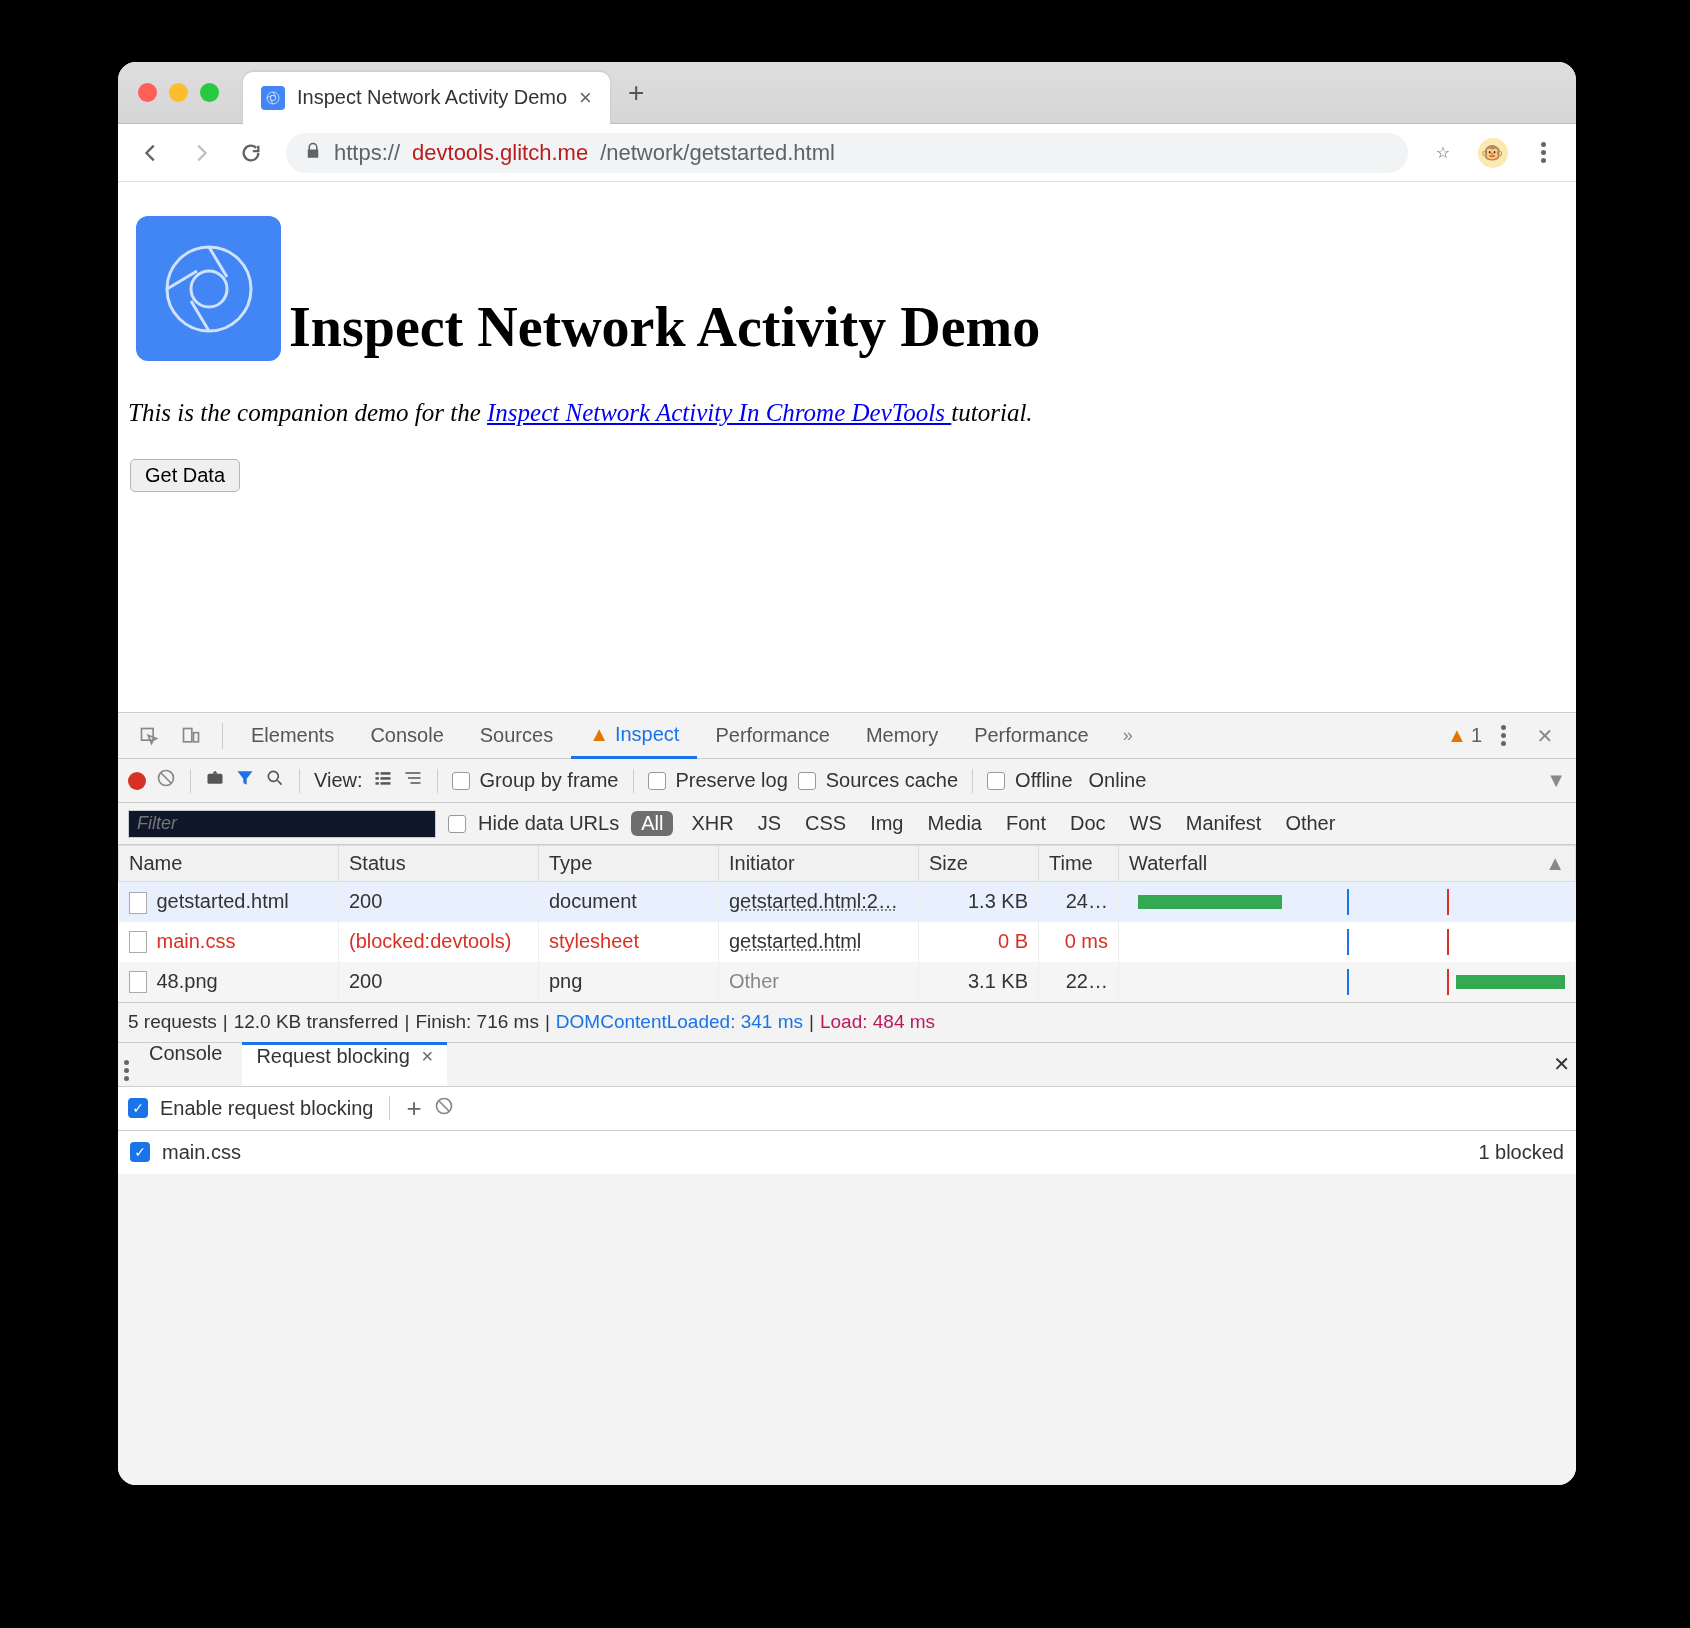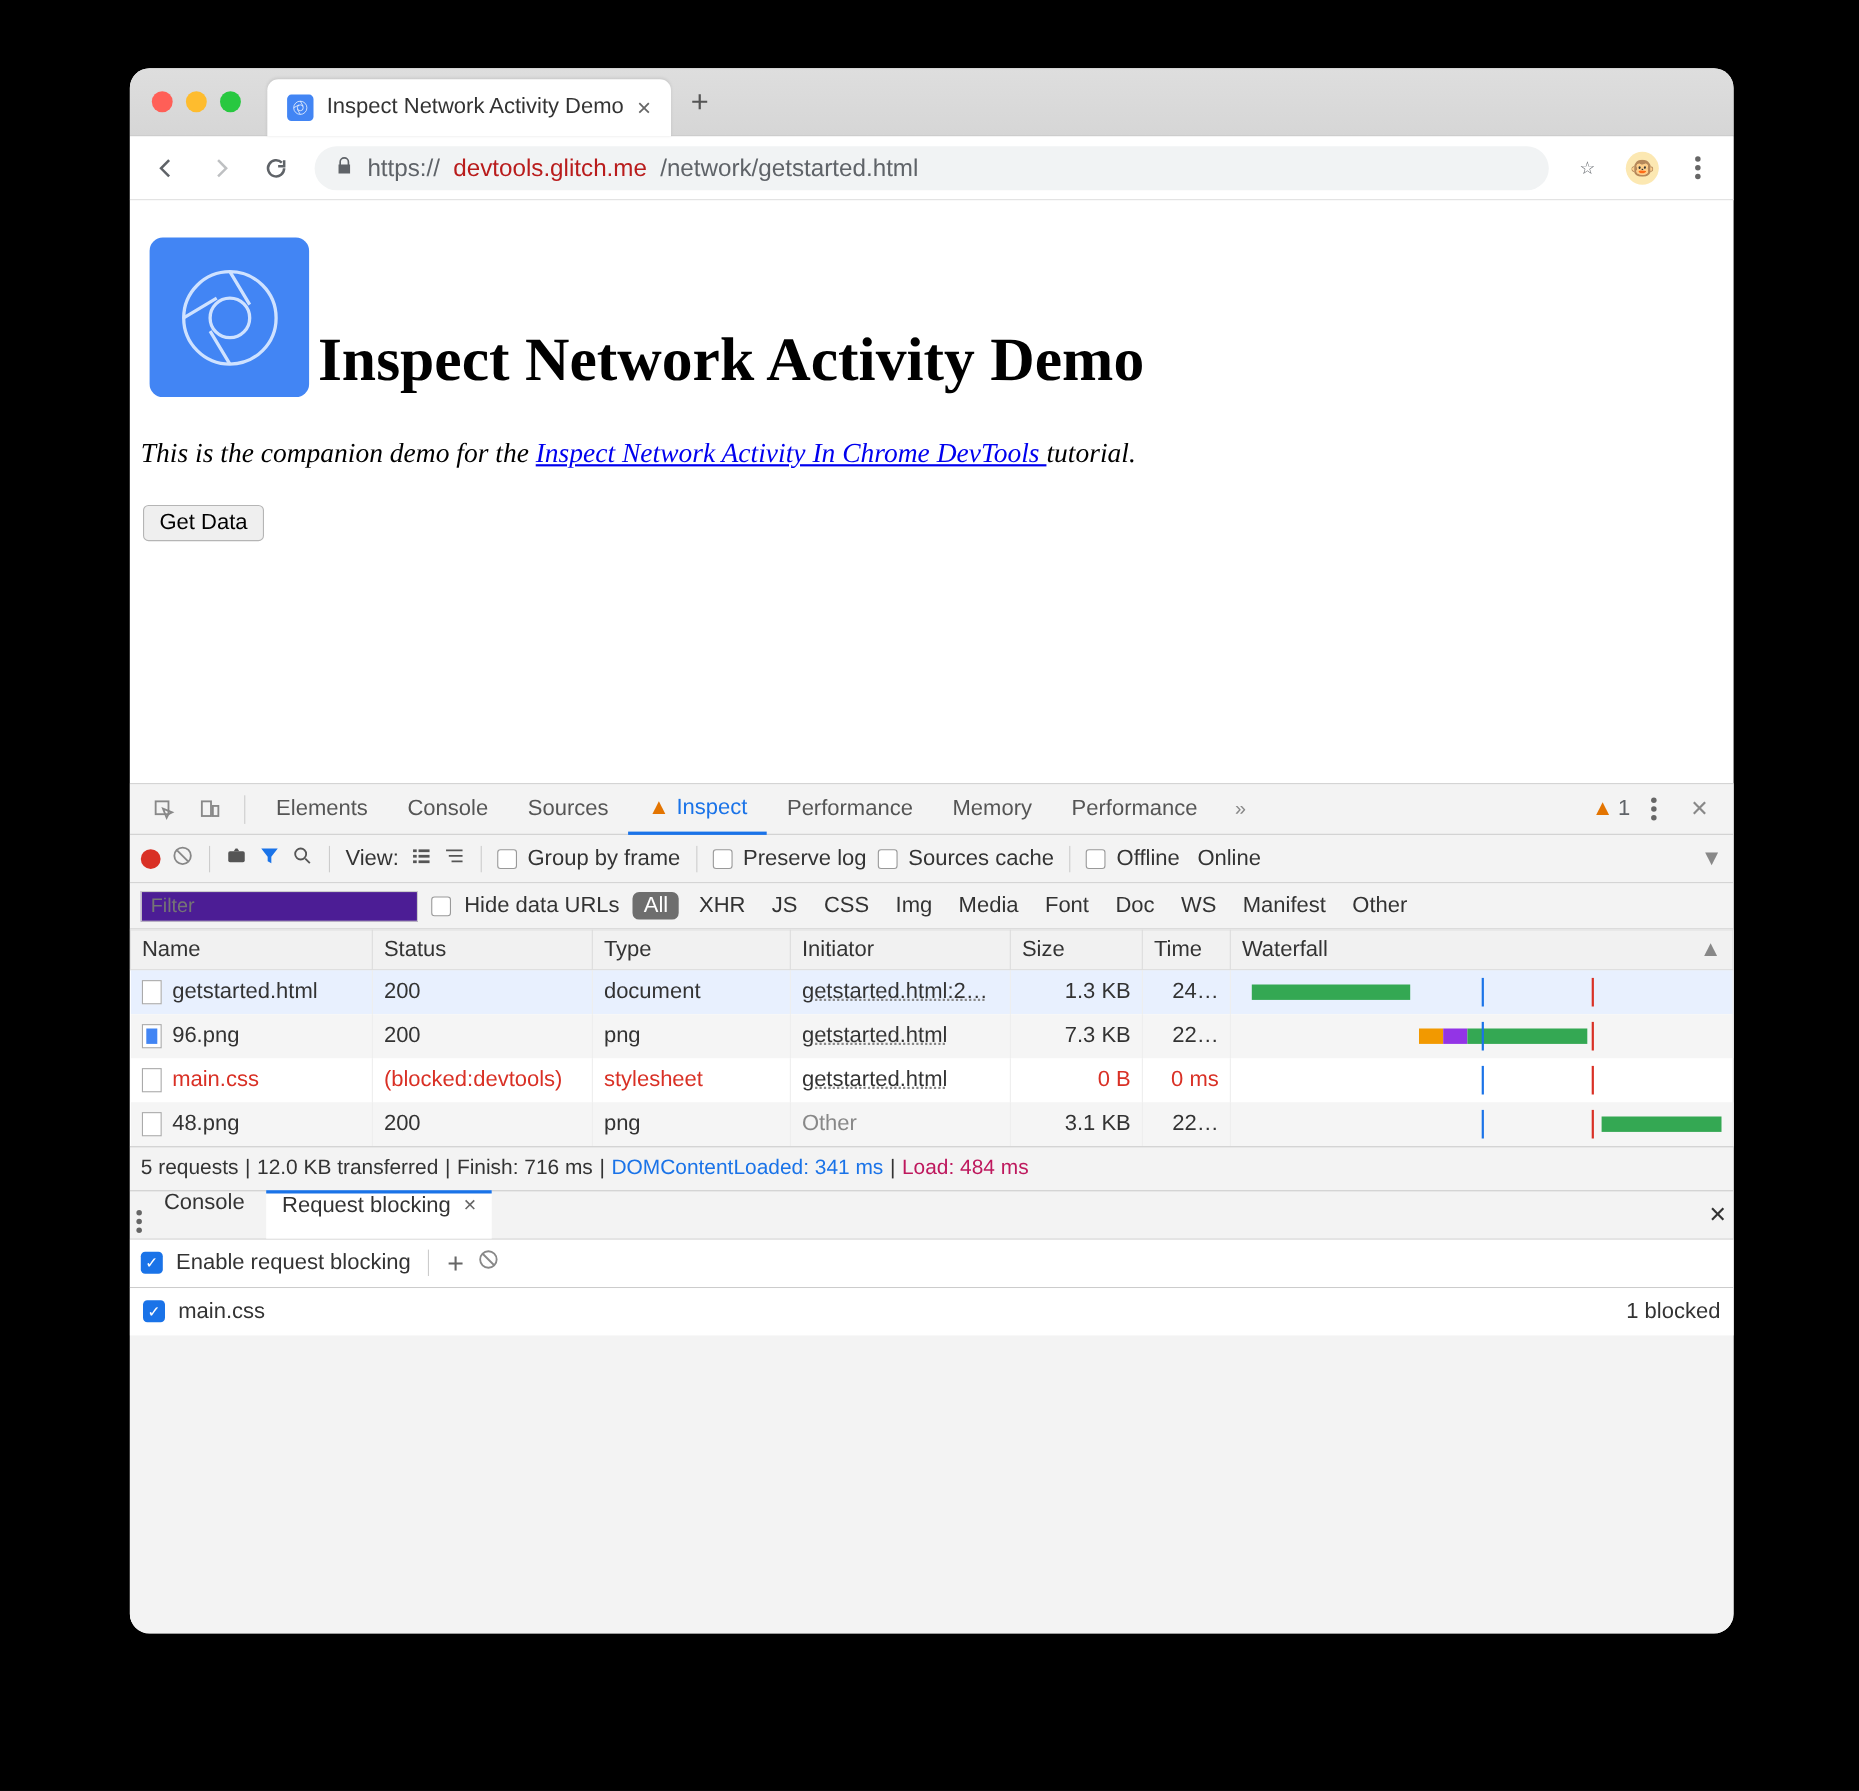--- a/index.html
+++ b/index.html
@@ -41,21 +41,21 @@
   .dt-tabs .tablabel.active { color:#1a73e8; border-bottom:3px solid #1a73e8; }
   .dt-tabs .spacer { flex:1;}
   .warnbadge { display:flex; align-items:center; gap:4px; color:#5f6368;}
   .warn-tri { color:#e37400; }
   .dt-toolbar { height:44px; display:flex; align-items:center; gap:10px; padding: 0 10px; border-bottom:1px solid #ccc; background:#f3f3f3; }
   .rec { width:18px; height:18px; border-radius:50%; background:#d93025; }
   .checkbox { width:18px; height:18px; border:1px solid #999; border-radius:3px; background:#fff;}
   .vsep { width:1px; height:24px; background:#ccc; margin:0 4px;}
   .funnel { color:#1a73e8; }
   .dt-filter { height:42px; display:flex; align-items:center; gap:12px; padding: 0 10px; border-bottom:1px solid #ccc; background:#f3f3f3;}
-  .filterinput { width:252px; height:28px; border:1px solid #ccc; background:#4c1d95; padding:0 8px; font-size:18px; color:#888;}
+  .filterinput { width:308px; height:28px; border:1px solid #ccc; background:#0f172a; padding:0 8px; font-size:18px; color:#888;font-style:italic;}
   .typebtn { padding: 0 6px; color:#333;}
   .typebtn.all { background:#6e6e6e; color:#fff; border-radius:6px; padding: 1px 10px;}
   
   table.net { width:100%; border-collapse:collapse; background:#fff; font-size:20px;}
   table.net th { text-align:left; font-weight:normal; background:#f1f1f1; border:1px solid #ddd; padding: 6px 10px; color:#333;}
   table.net td { border-right:1px solid #eee; padding: 4px 10px; height:40px;}
   table.net tr.sel td { background:#e8f0fe;}
   table.net tr.even td { background:#f5f5f5;}
   table.net .blocked td, table.net .blocked td a { color:#d93025;}
   table.net td.init { color:#333; text-decoration: underline dotted #888;}
@@ -302,37 +302,20 @@
           <td class="size">1.3 KB</td>
           <td class="time">24…</td>
           <td>
               <div class="wf">
                 <div class="bar" style="left:2%;width:33%"></div>
                 <div class="vline blue" style="left:50%"></div>
                 <div class="vline red" style="left:73%"></div>
               </div>
             </td>
         </tr>
-        <tr class="even">
-          <td><span class="fileicn img"></span><span>96.png</span></td>
-          <td>200</td>
-          <td>png</td>
-          <td class="init">getstarted.html</td>
-          <td class="size">7.3 KB</td>
-          <td class="time">22…</td>
-          <td>
-              <div class="wf">
-                <div class="bar orange" style="left:37%;width:5%"></div>
-                <div class="bar purple" style="left:42%;width:5%"></div>
-                <div class="bar" style="left:47%;width:25%"></div>
-                <div class="vline blue" style="left:50%"></div>
-                <div class="vline red" style="left:73%"></div>
-              </div>
-            </td>
-        </tr>
         <tr class="blocked">
           <td><span class="fileicn"></span><span>main.css</span></td>
           <td>(blocked:devtools)</td>
           <td>stylesheet</td>
           <td class="init">getstarted.html</td>
           <td class="size">0 B</td>
           <td class="time">0 ms</td>
           <td>
               <div class="wf">
                 <div class="vline blue" style="left:50%"></div>

